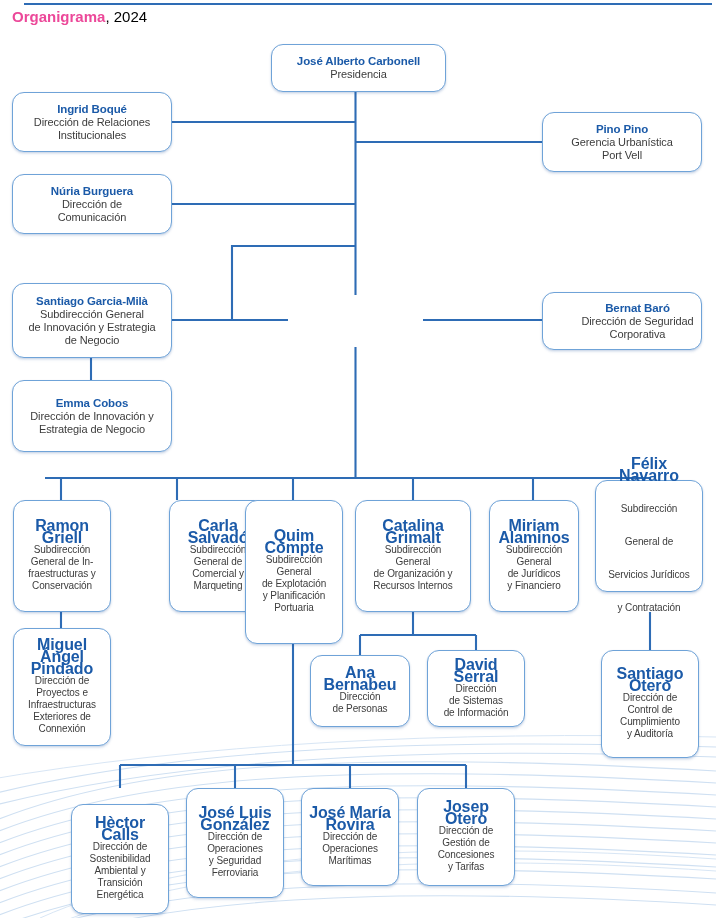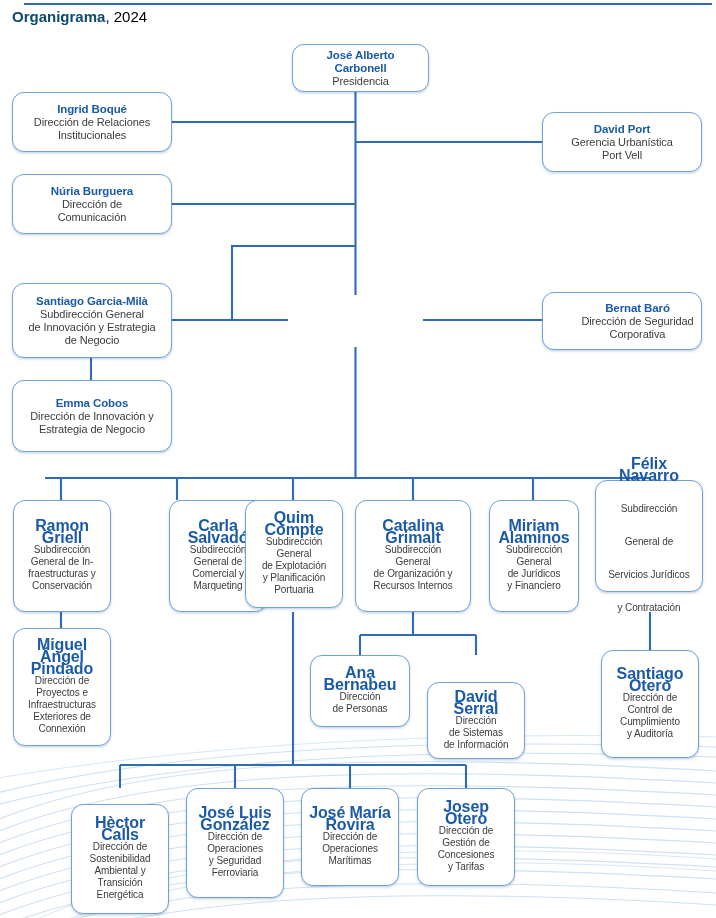--- a/index.html
+++ b/index.html
@@ -16,21 +16,21 @@
 
   
   #title-rule {
     position:absolute; left:24px; top:3px; width:688px; height:2px;
     background:#2E6CB5; z-index:3;
   }
   #page-title {
     position:absolute; left:12px; top:8px; z-index:3;
     font-size:15px; white-space:nowrap;
   }
-  #page-title .t-main { font-weight:bold; color:#0c4a6e; }
+  #page-title .t-main { font-weight:bold; color:#ec4899; }
   #page-title .t-year { font-weight:normal; color:#000000; }
 
   
   #links { position:absolute; left:0; top:0; width:716px; height:918px; z-index:1; pointer-events:none; }
 
   
   .node {
     position:absolute; z-index:2;
     background:#ffffff;
     border:1.3px solid #6FA3D8;
@@ -126,33 +126,33 @@
 
       <path d="M293,612 L293,765"></path>
       <path d="M120,765 L466,765"></path>
       <path d="M120,765 L120,788"></path>
       <path d="M235,765 L235,788"></path>
       <path d="M350,765 L350,788"></path>
       <path d="M466,765 L466,788"></path>
     </g>
   </svg>
 
-  <div class="node" style="left:292px; top:44px; width:137px; height:48px;">
+  <div class="node" style="left:271px; top:44px; width:175px; height:48px;">
     <div class="nm">José Alberto Carbonell</div>
     <div class="rl">Presidencia</div>
   </div>
 
   <div class="node" style="left:12px; top:92px; width:160px; height:60px;">
     <div class="nm">Ingrid Boqué</div>
     <div class="rl">Dirección de Relaciones</div>
     <div class="rl">Institucionales</div>
   </div>
 
   <div class="node" style="left:542px; top:112px; width:160px; height:60px;">
-    <div class="nm">David Port</div>
+    <div class="nm">Pino Pino</div>
     <div class="rl">Gerencia Urbanística</div>
     <div class="rl">Port Vell</div>
   </div>
 
   <div class="node" style="left:12px; top:174px; width:160px; height:60px;">
     <div class="nm">Núria Burguera</div>
     <div class="rl">Dirección de</div>
     <div class="rl">Comunicación</div>
   </div>
 
@@ -185,21 +185,21 @@
   </div>
 
   <div class="node sm" style="left:129px; top:500px; width:98px; height:112px;margin-left:40px;">
     <div class="nm">Carla Salvadó</div>
     <div class="rl">Subdirección</div>
     <div class="rl">General de</div>
     <div class="rl">Comercial y</div>
     <div class="rl">Marqueting</div>
   </div>
 
-  <div class="node sm" style="left:245px; top:500px; width:98px; height:108px;">
+  <div class="node sm" style="left:245px; top:500px; width:98px; height:144px;">
     <div class="nm">Quim Compte</div>
     <div class="rl">Subdirección</div>
     <div class="rl">General</div>
     <div class="rl">de Explotación</div>
     <div class="rl">y Planificación</div>
     <div class="rl">Portuaria</div>
   </div>
 
   <div class="node sm" style="left:355px; top:500px; width:116px; height:112px;">
     <div class="nm">Catalina</div>
@@ -236,21 +236,21 @@
     <div class="rl">Exteriores de</div>
     <div class="rl">Connexión</div>
   </div>
 
   <div class="node sm" style="left:310px; top:655px; width:100px; height:72px;">
     <div class="nm">Ana Bernabeu</div>
     <div class="rl">Dirección</div>
     <div class="rl">de Personas</div>
   </div>
 
-  <div class="node sm" style="left:427px; top:650px; width:98px; height:77px;margin-top:32px;">
+  <div class="node sm" style="left:427px; top:650px; width:98px; height:77px;">
     <div class="nm">David Serral</div>
     <div class="rl">Dirección</div>
     <div class="rl">de Sistemas</div>
     <div class="rl">de Información</div>
   </div>
 
   <div class="node sm" style="left:601px; top:650px; width:98px; height:108px;">
     <div class="nm">Santiago</div>
     <div class="nm">Otero</div>
     <div class="rl">Dirección de</div>

